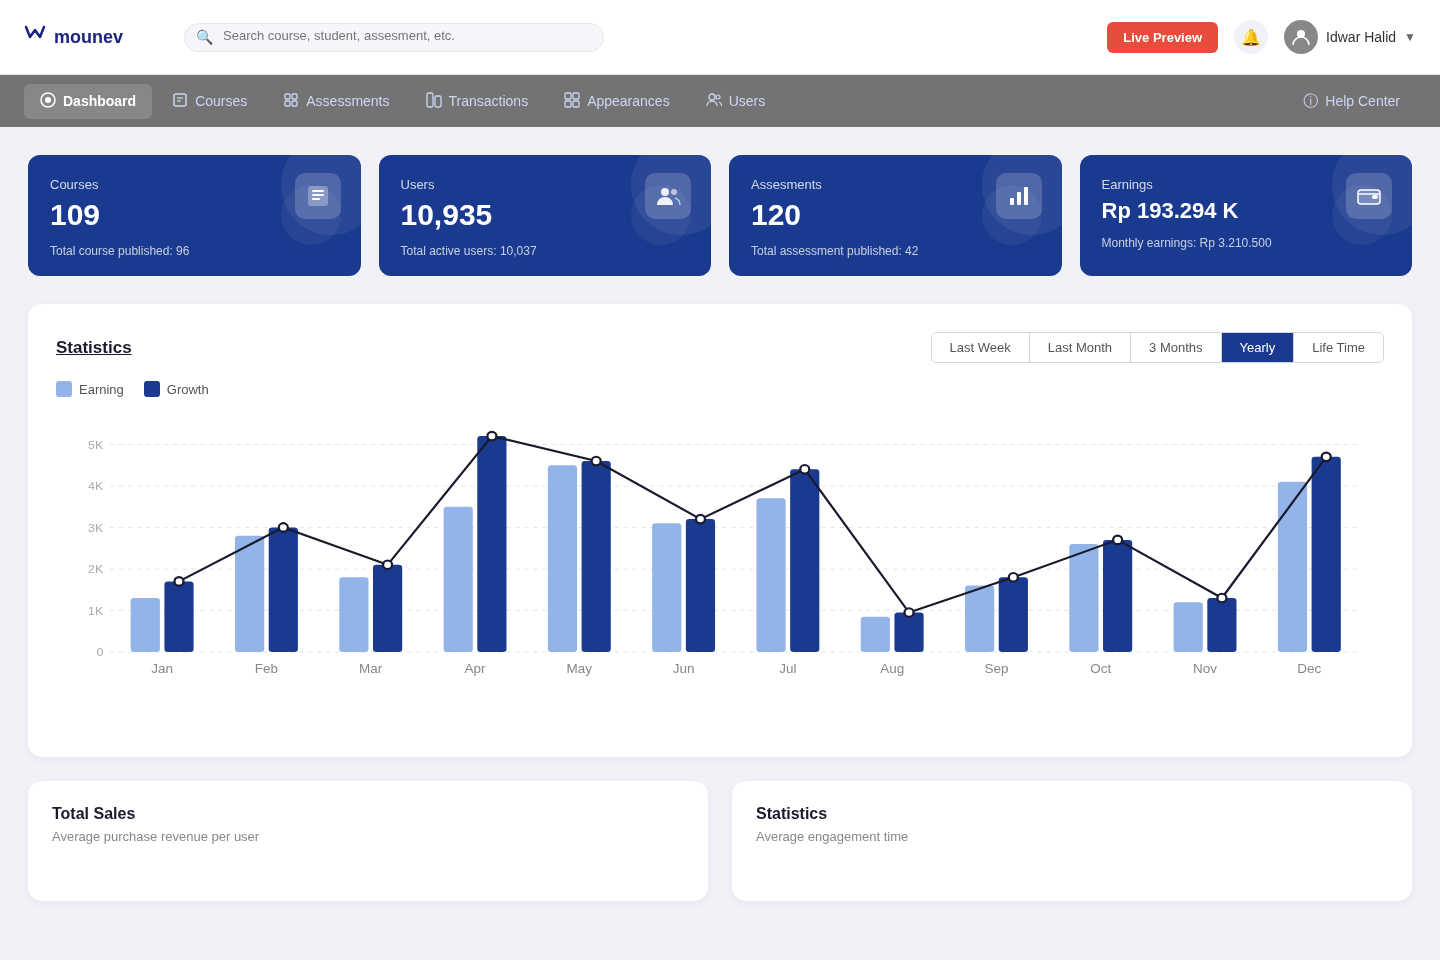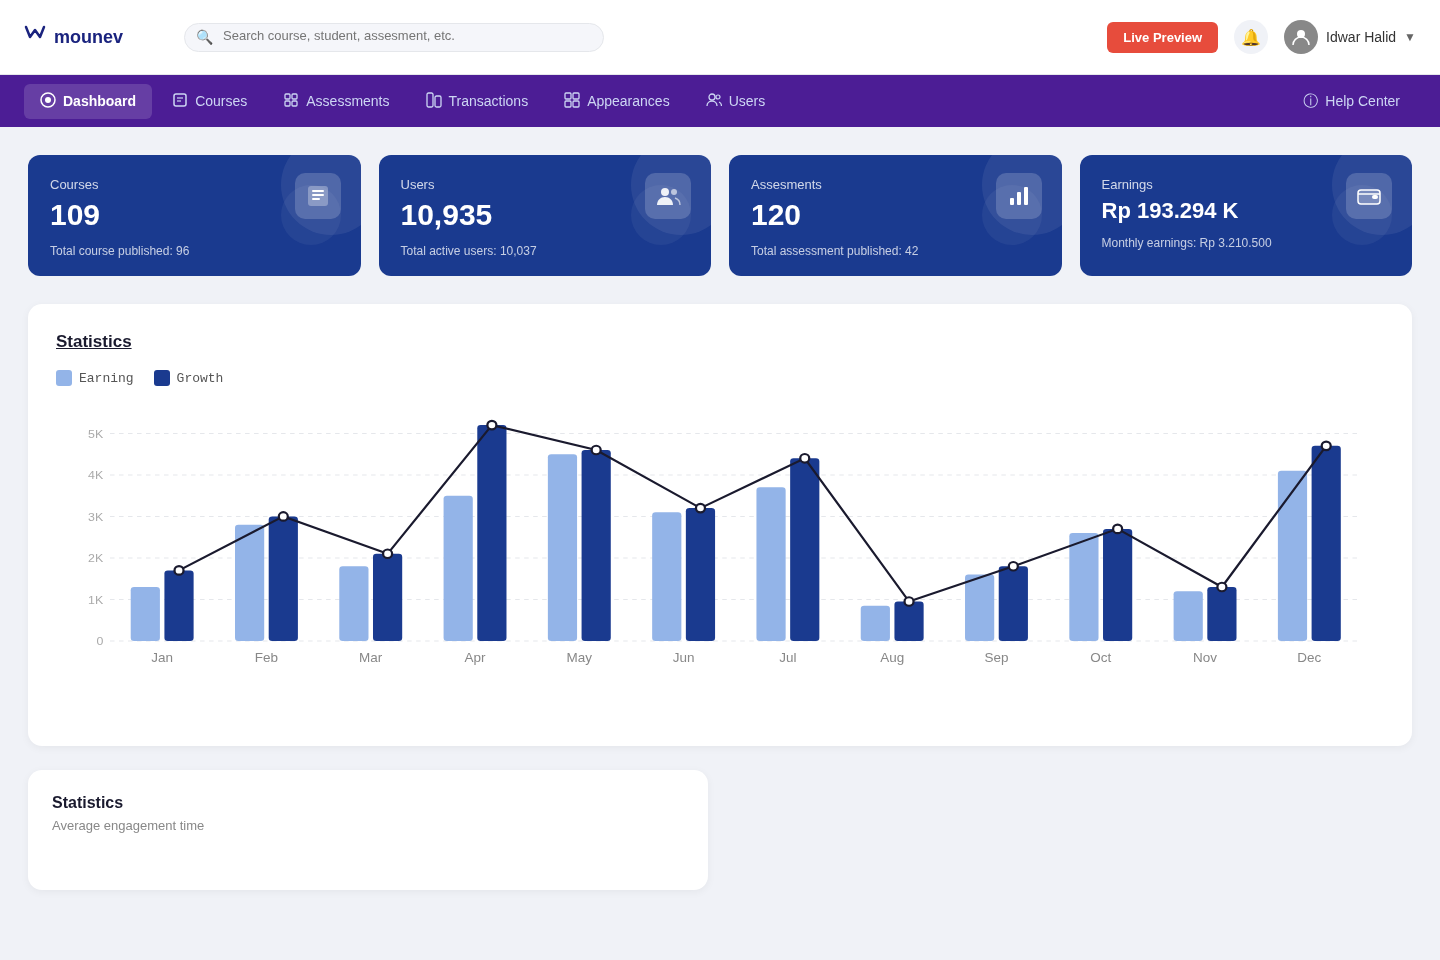--- a/index.html
+++ b/index.html
@@ -102,21 +102,21 @@
       font-weight: 500;
       color: #333;
     }
     .chevron-down {
       font-size: 12px;
       color: #666;
     }
 
     
     .nav-bar {
-      background: #4c1d95;
+      background: #737373;
       height: 52px;
       display: flex;
       align-items: center;
       padding: 0 24px;
       gap: 4px;
     }
     .nav-item {
       display: flex;
       align-items: center;
       gap: 7px;
@@ -252,21 +252,20 @@
     }
     .filter-btn:last-child { border-right: none; }
     .filter-btn.active {
       background: #1a3a8f;
       color: #fff;
     }
     .legend {
       display: flex;
       gap: 20px;
       margin-bottom: 16px;
-      font-family: Liberation Mono, monospace;
     }
     .legend-item {
       display: flex;
       align-items: center;
       gap: 7px;
       font-size: 13px;
       color: #555;
     }
     .legend-dot {
       width: 16px;
@@ -467,20 +466,27 @@
       </div>
       <div class="stat-label">Earnings</div>
       <div class="stat-value small-value">Rp 193.294 K</div>
       <div class="stat-sub">Monthly earnings: Rp 3.210.500</div>
     </div>
   </div>
 
   <div class="chart-section">
     <div class="chart-header">
       <span class="chart-title">Statistics</span>
+      <div class="filter-btns">
+        <button class="filter-btn">Last Week</button>
+        <button class="filter-btn">Last Month</button>
+        <button class="filter-btn">3 Months</button>
+        <button class="filter-btn active">Yearly</button>
+        <button class="filter-btn">Life Time</button>
+      </div>
     </div>
     <div class="legend">
       <div class="legend-item">
         <span class="legend-dot legend-earning"></span>
         <span>Earning</span>
       </div>
       <div class="legend-item">
         <span class="legend-dot legend-growth"></span>
         <span>Growth</span>
       </div>
@@ -547,18 +553,22 @@
           <circle cx="850.6400000000001" cy="153.96363636363637" r="4" fill="#fff" stroke="#1a1a2e" stroke-width="2"></circle>
           <circle cx="943.3066666666667" cy="118.94545454545455" r="4" fill="#fff" stroke="#1a1a2e" stroke-width="2"></circle>
           <circle cx="1035.9733333333334" cy="173.41818181818184" r="4" fill="#fff" stroke="#1a1a2e" stroke-width="2"></circle>
           <circle cx="1128.64" cy="41.127272727272725" r="4" fill="#fff" stroke="#1a1a2e" stroke-width="2"></circle>
         </svg>
     </div>
   </div>
 
   <div class="bottom-row">
     <div class="bottom-card">
+      <div class="bottom-card-title">Total Sales</div>
+      <div class="bottom-card-sub">Average purchase revenue per user</div>
+    </div>
+    <div class="bottom-card">
       <div class="bottom-card-title">Statistics</div>
       <div class="bottom-card-sub">Average engagement time</div>
     </div>
   </div>
 
 </main>
 
 </body></html>

